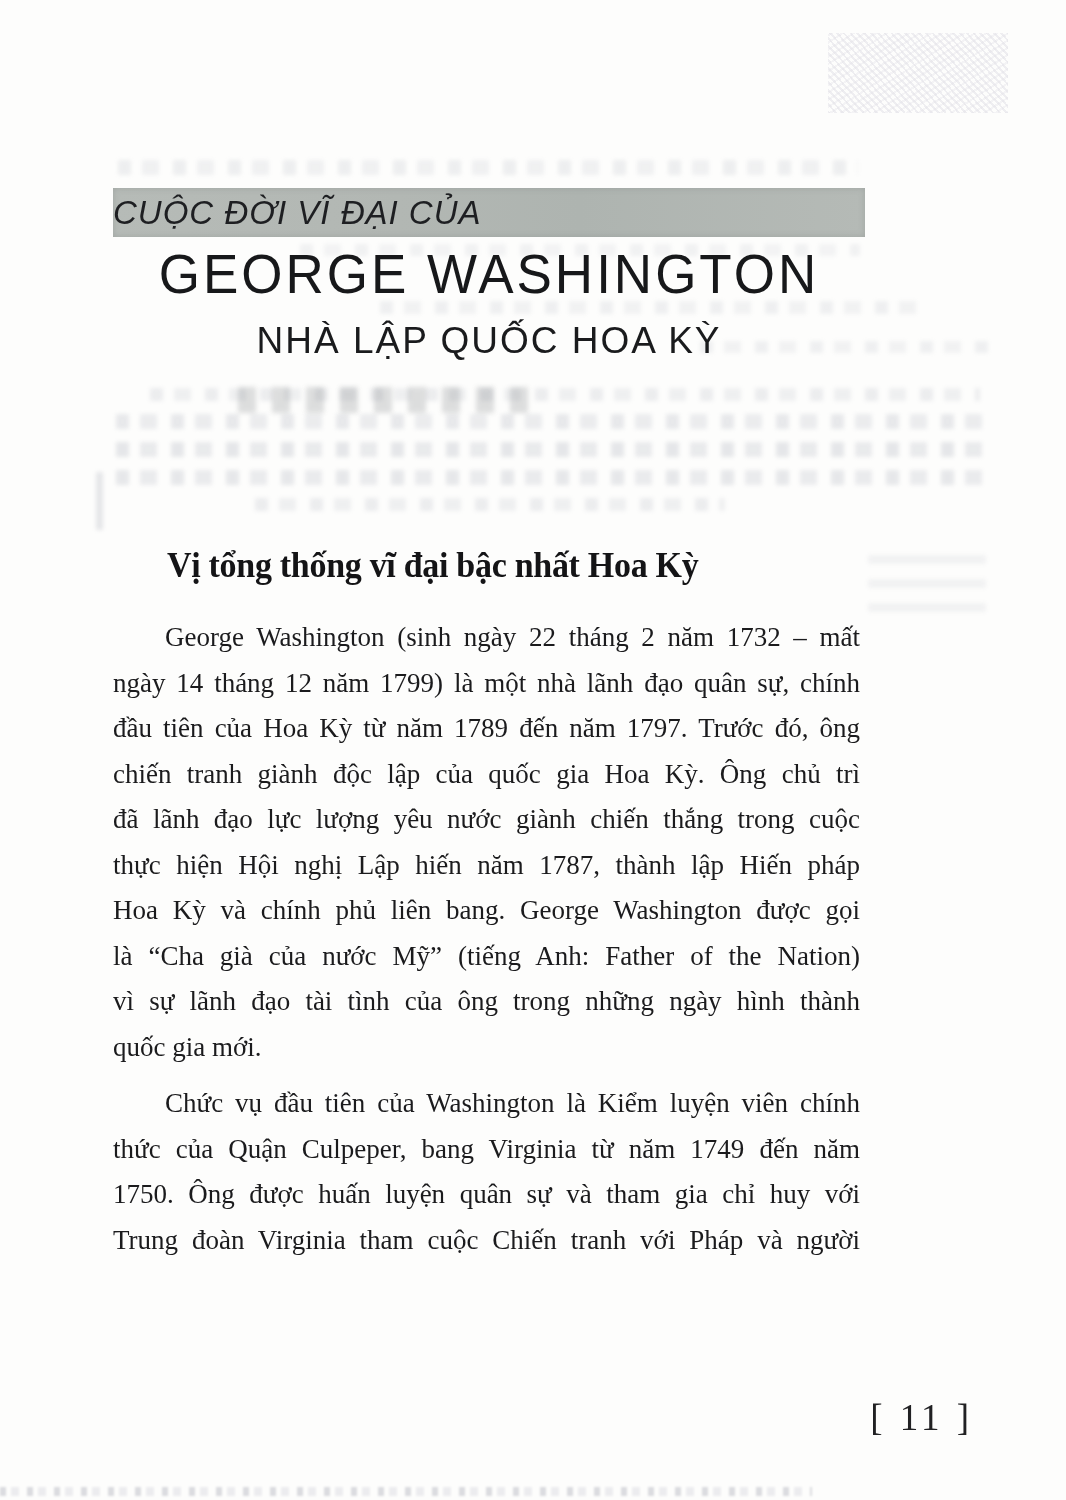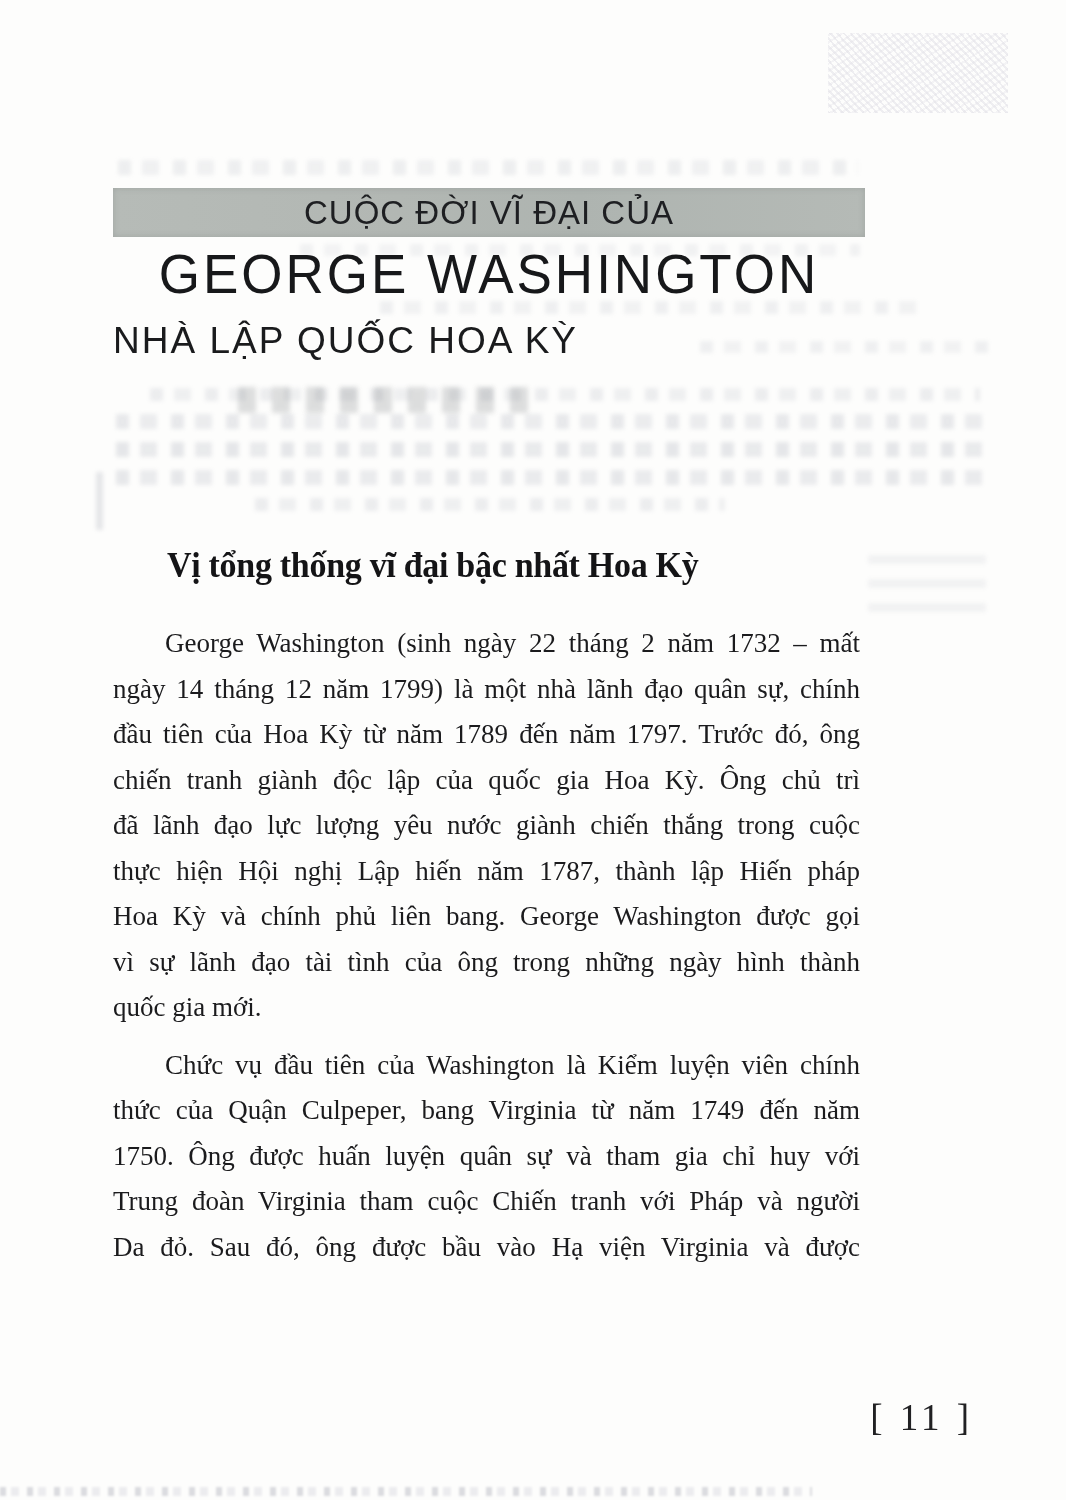--- a/index.html
+++ b/index.html
@@ -13,46 +13,47 @@
     color:#1b1b1d;
   }
 
   
   .title-bar{
     position:absolute;left:113px;top:188px;width:752px;height:49px;
     background:linear-gradient(90deg,#b6bbb7 0%,#b2b7b3 38%,#aeb4b0 62%,#b5bab6 100%);
     box-shadow:inset 0 0 6px rgba(120,126,122,.35);
   }
   .title-bar .kicker{
-    width:100%;height:49px;line-height:50px;text-align:center;
+    width:100%;height:49px;line-height:50px;
     font-family:"Liberation Sans", sans-serif;
-    font-size:33px;font-weight:500;letter-spacing:1px;color:#1e1f22;
+    font-size:33px;font-weight:500;letter-spacing:1px;color:#1e1f22;font-style:italic;
   }
   .main-title{
     position:absolute;left:113px;top:244px;width:752px;height:60px;line-height:60px;
     text-align:center;
     font-family:"Liberation Sans", sans-serif;
     font-size:53px;font-weight:400;letter-spacing:3px;color:#17181a;
     transform:scaleY(1.04);
   }
   .subtitle{
     position:absolute;left:113px;top:316px;width:752px;height:50px;line-height:50px;
+    text-align:center;
     font-family:"Liberation Sans", sans-serif;
     font-size:37px;font-weight:400;letter-spacing:2px;color:#1a1b1d;
   }
 
   
   .content{position:absolute;left:113px;top:0;width:747px;}
   .section-heading{
     position:absolute;left:54px;top:545px;
     font-size:34px;font-weight:bold;letter-spacing:-0.3px;color:#141416;
     transform:scaleY(1.08);transform-origin:left top;
   }
   .paragraphs{position:absolute;left:0;top:609px;width:747px;}
-  .para{margin:12px 0 11px 0;}
+  .para{margin:6px 0 11px 0;}
   .line{
     font-size:27px;line-height:45.5px;color:#1b1b1d;
     text-align:justify;text-align-last:justify;
     white-space:normal;
   }
   .line.first{text-indent:52px;}
   .line.lastleft{text-align-last:left;}
 
   .page-number{
     position:absolute;left:113px;top:1396px;width:747px;
@@ -127,27 +128,27 @@
     <div class="section-heading">Vị tổng thống vĩ đại bậc nhất Hoa Kỳ</div>
     <div class="paragraphs">
         <div class="para">
           <div class="line first">George Washington (sinh ngày 22 tháng 2 năm 1732 – mất</div>
           <div class="line">ngày 14 tháng 12 năm 1799) là một nhà lãnh đạo quân sự, chính</div>
           <div class="line">đầu tiên của Hoa Kỳ từ năm 1789 đến năm 1797. Trước đó, ông</div>
           <div class="line">chiến tranh giành độc lập của quốc gia Hoa Kỳ. Ông chủ trì</div>
           <div class="line">đã lãnh đạo lực lượng yêu nước giành chiến thắng trong cuộc</div>
           <div class="line">thực hiện Hội nghị Lập hiến năm 1787, thành lập Hiến pháp</div>
           <div class="line">Hoa Kỳ và chính phủ liên bang. George Washington được gọi</div>
+          <div class="line">là “Cha già của nước Mỹ” (tiếng Anh: Father of the Nation)</div>
           <div class="line">vì sự lãnh đạo tài tình của ông trong những ngày hình thành</div>
           <div class="line lastleft">quốc gia mới.</div>
         </div>
         <div class="para">
           <div class="line first">Chức vụ đầu tiên của Washington là Kiểm luyện viên chính</div>
           <div class="line">thức của Quận Culpeper, bang Virginia từ năm 1749 đến năm</div>
           <div class="line">1750. Ông được huấn luyện quân sự và tham gia chỉ huy với</div>
           <div class="line">Trung đoàn Virginia tham cuộc Chiến tranh với Pháp và người</div>
-          <div class="line">Da đỏ. Sau đó, ông được bầu vào Hạ viện Virginia và được</div>
         </div>
       </div>
     <div class="page-number">[ 11 ]</div>
   </div>
 
 </div>
 
 </body></html>

